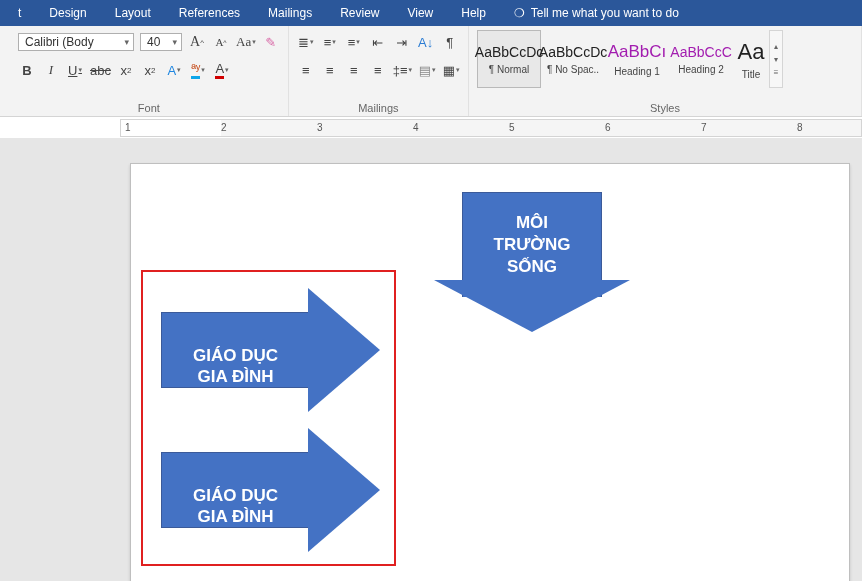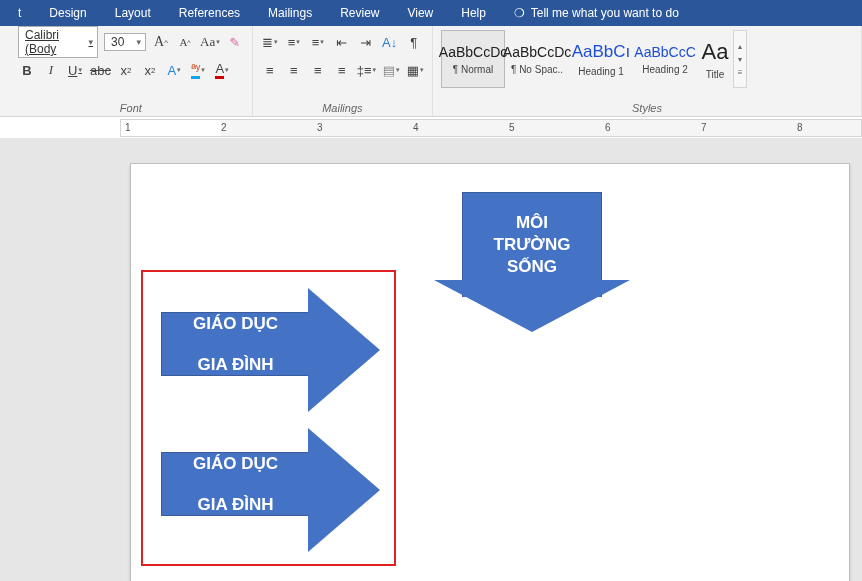--- a/index.html
+++ b/index.html
@@ -42,34 +42,33 @@
     padding: 4px 8px 2px 8px;
     border-right: 1px solid #E1E1E1;
   }
   .group .rows { display: flex; flex-direction: column; gap: 4px; }
   .group .row { display: flex; align-items: center; gap: 6px; height: 24px; }
   .group-label {
     text-align: center;
     font-size: 11px;
     color: #666;
     padding-top: 2px;
-    font-style: italic;
   }
 
   .font-combo, .size-combo {
     display: inline-flex;
     align-items: center;
     justify-content: space-between;
     background: #fff;
     border: 1px solid #AFAFAF;
     font-size: 12px;
     padding: 1px 4px 1px 6px;
     color: #333;
   }
-  .font-combo { width: 80px; text-decoration: underline; }
+  .font-combo { width: 116px; }
   .size-combo { width: 42px; }
   .chev-down { font-size: 9px; color: #666; }
 
   .btnic {
     display: inline-flex;
     align-items: center;
     justify-content: center;
     min-width: 18px;
     height: 20px;
     font-size: 13px;
@@ -90,21 +89,21 @@
     border:1px solid transparent;
     display:flex;
     flex-direction:column;
     align-items:center;
     justify-content:center;
     font-size:11px;
     color:#333;
   }
   .style-card.selected { border:1px solid #B9B9B9; background:#E8E8E8; }
   .style-card .preview { font-size:14px; color:#222; margin-bottom:4px; }
-  .style-card .preview.blue { color:#1d4ed8; }
+  .style-card .preview.blue { color:#a21caf; }
   .style-card .name { font-size:10px; color:#444; white-space:nowrap; overflow:hidden; max-width:60px; text-overflow:ellipsis; }
 
   .gal-more {
     width:14px;
     display:flex;
     flex-direction:column;
     justify-content:center;
     gap:4px;
     border:1px solid #d5d5d5;
     background:#f7f7f7;
@@ -160,28 +159,28 @@
   }
 
   
   .r-arrow {
     position:absolute;
     color:#fff; font-weight:bold;
   }
   .r-arrow .shaft {
     position:absolute;
     left:0; top:24px;
-    width:148px; height:64px;
+    width:148px; height:76px;
     background:#4472C4;
     border:1px solid #3B5A99;
     border-right:none;
     display:flex;
     flex-direction:column;
     align-items:center;
-    justify-content:space-between;
+    justify-content:flex-end;
     font-size:17px;
     line-height:1.25;
   }
   .r-arrow .head {
     position:absolute;
     left:147px; top:0;
     width:0; height:0;
     border-top:62px solid transparent;
     border-bottom:62px solid transparent;
     border-left:72px solid #4472C4;
@@ -275,21 +274,21 @@
   <div class="ribbon">
 
     <div class="group">
       <div class="rows">
         <div class="row">
           <span class="font-combo">
             <span>Calibri (Body</span>
               <span class="chev-down">▾</span>
           </span>
           <span class="size-combo">
-            <span>30</span>
+            <span>40</span>
               <span class="chev-down">▾</span>
           </span>
           <span class="btnic ser" style="font-size:14px">A<span style="font-size:8px;vertical-align:top">^</span></span>
           <span class="btnic ser" style="font-size:11px">A<span style="font-size:7px;vertical-align:top">^</span></span>
           <span class="btnic ser">Aa<span class="tri-drop">▾</span></span>
           <span class="btnic" style="color:#D96AA8">✎</span>
         </div>
         <div class="row">
           <span class="btnic" style="font-weight:bold">B</span>
           <span class="btnic" style="font-style:italic;font-family:serif">I</span>

